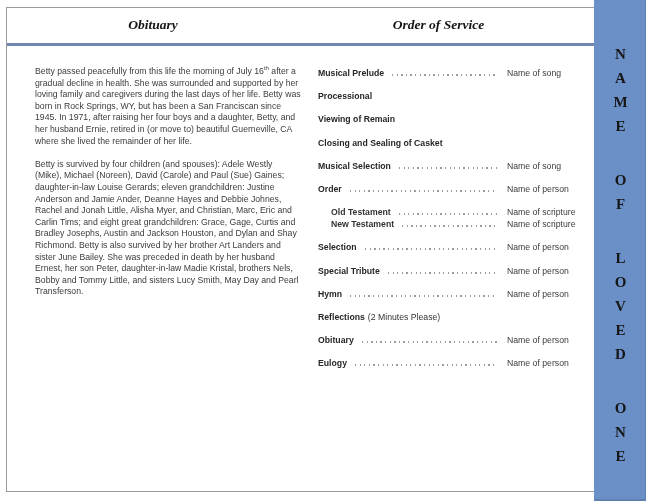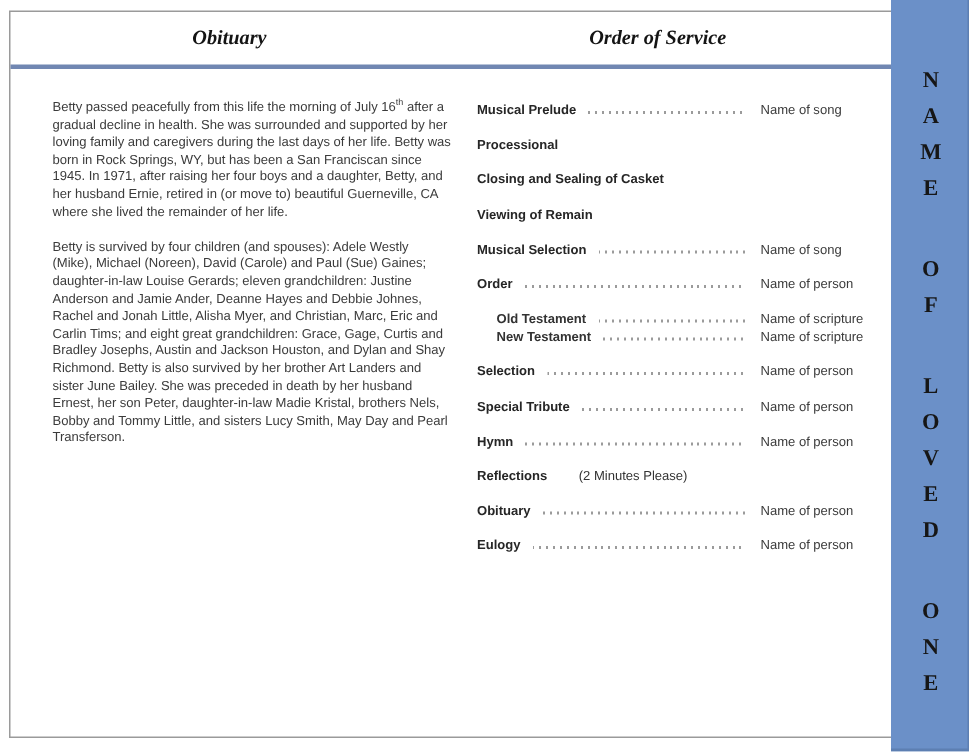--- a/index.html
+++ b/index.html
@@ -41,21 +41,21 @@
     font-size:8.7px; color:#333;
   }
   .svc-row {
     display:flex; align-items:flex-end; height:12px; margin-bottom:11.2px;
     white-space:nowrap;
   }
   .svc-row.mb0 { margin-bottom:0; }
   .svc-row.sub { padding-left:13px; }
   .svc-label { font-weight:700; color:#262626; }
   .svc-row.sub .svc-label { font-weight:700; color:#333; }
-  .svc-note { font-weight:400; margin-left:21px; }
+  .svc-note { font-weight:400; margin-left:3px; }
   .leader {
     flex:1; height:2px; margin:0 10px 2px 8px;
     background:repeating-linear-gradient(90deg,#9b9b9b 0 1.3px,transparent 1.3px 4.6px);
     background-position:left bottom;
   }
   .svc-value { width:82px; flex:0 0 82px; text-align:left; color:#3b3b3b; }
 
   
   .banner {
     position:absolute; left:594px; top:0; width:52px; height:501px;
@@ -86,24 +86,24 @@
 <div class="svc">
   <div class="svc-row">
     <span class="svc-label">Musical Prelude</span>
     <span class="leader"></span>
     <span class="svc-value">Name of song</span>
   </div>
   <div class="svc-row">
     <span class="svc-label">Processional</span>
   </div>
   <div class="svc-row">
-    <span class="svc-label">Closing and Sealing of Casket</span>
+    <span class="svc-label">Viewing of Remain</span>
   </div>
   <div class="svc-row">
-    <span class="svc-label">Viewing of Remain</span>
+    <span class="svc-label">Closing and Sealing of Casket</span>
   </div>
   <div class="svc-row">
     <span class="svc-label">Musical Selection</span>
     <span class="leader"></span>
     <span class="svc-value">Name of song</span>
   </div>
   <div class="svc-row">
     <span class="svc-label">Order</span>
     <span class="leader"></span>
     <span class="svc-value">Name of person</span>

